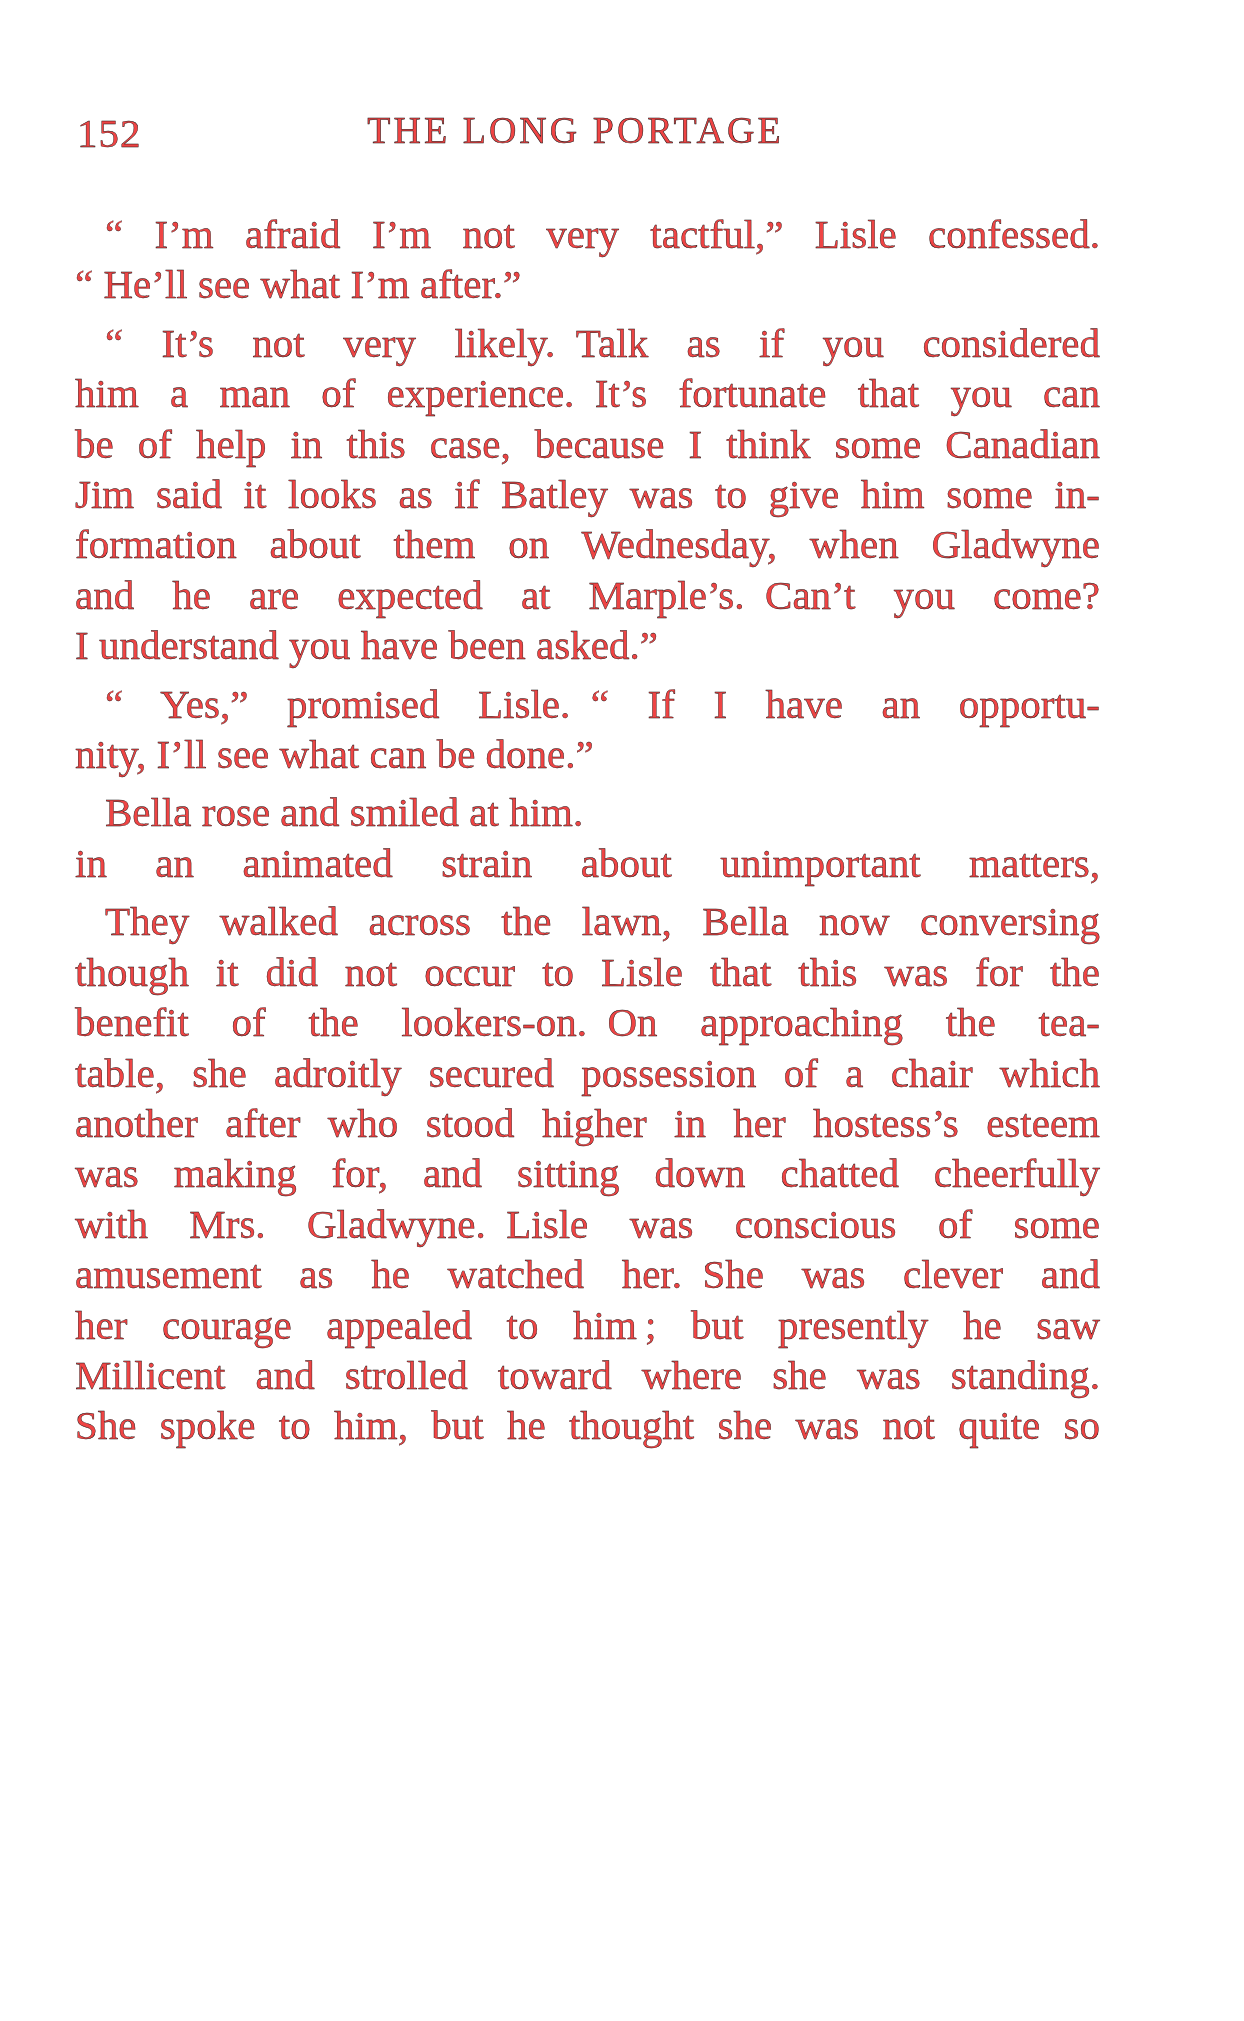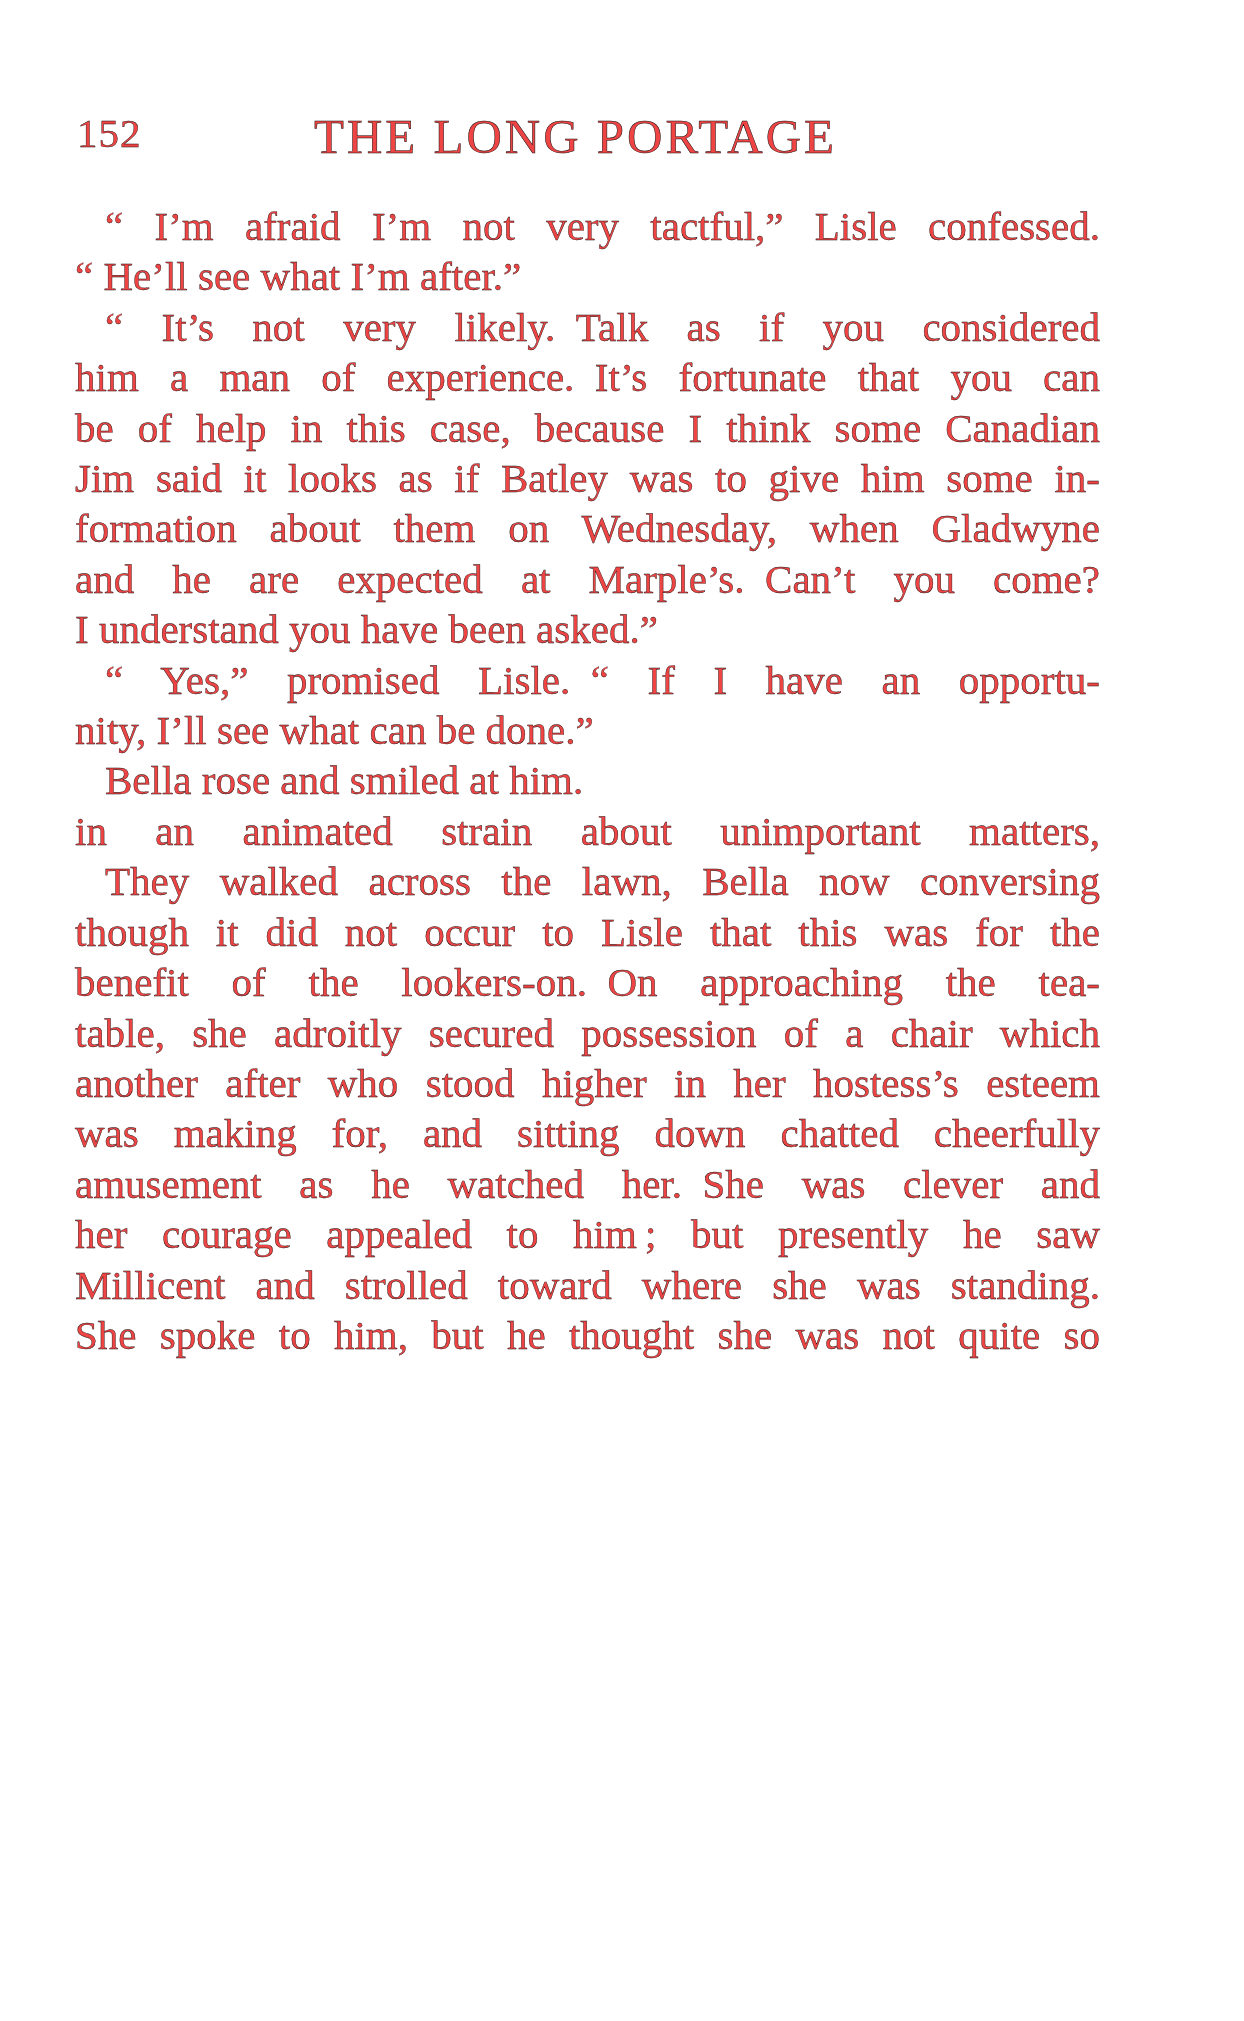--- a/index.html
+++ b/index.html
@@ -27,21 +27,21 @@
     position: absolute;
     left: 2px;
     top: 1px;
     font-size: 41px;
     letter-spacing: 1px;
     -webkit-text-stroke: 0.4px #0d0d0d;
   }
   .running-title {
     display: block;
     text-align: center;
-    font-size: 49px;
+    font-size: 38px;
     letter-spacing: 3px;
     transform: translateX(-12px);
     -webkit-text-stroke: 0.5px #0d0d0d;
     white-space: nowrap;
   }
   .body-text {
     position: absolute;
     left: 75px;
     top: 201px;
     width: 1025px;
@@ -57,20 +57,21 @@
     text-align-last: justify;
     -webkit-text-stroke: 0.4px #0d0d0d;
     white-space: normal;
   }
   .line.last {
     text-align: center;
     text-align-last: left;
   }
   .line.indent {
     text-indent: 30px;
+    margin-top: 8px;
   }
 </style>
 </head>
 <body>
 
 <div class="page">
   <div class="running-header">
     <span class="page-number">152</span>
     <span class="running-title">THE LONG PORTAGE</span>
   </div>
@@ -96,19 +97,20 @@
         <div class="line indent last">Bella rose and smiled at him.</div>
       </div>
       <div class="para">
         <div class="line just">in an animated strain about unimportant matters,</div>
         <div class="line indent just">They walked across the lawn, Bella now conversing</div>
         <div class="line just">though it did not occur to Lisle that this was for the</div>
         <div class="line just">benefit of the lookers-on. On approaching the tea-</div>
         <div class="line just">table, she adroitly secured possession of a chair which</div>
         <div class="line just">another after who stood higher in her hostess’s esteem</div>
         <div class="line just">was making for, and sitting down chatted cheerfully</div>
+        <div class="line just">with Mrs. Gladwyne. Lisle was conscious of some</div>
         <div class="line just">amusement as he watched her. She was clever and</div>
         <div class="line just">her courage appealed to him ; but presently he saw</div>
         <div class="line just">Millicent and strolled toward where she was standing.</div>
         <div class="line just">She spoke to him, but he thought she was not quite so</div>
       </div>
     </div>
 </div>
 
 </body></html>

